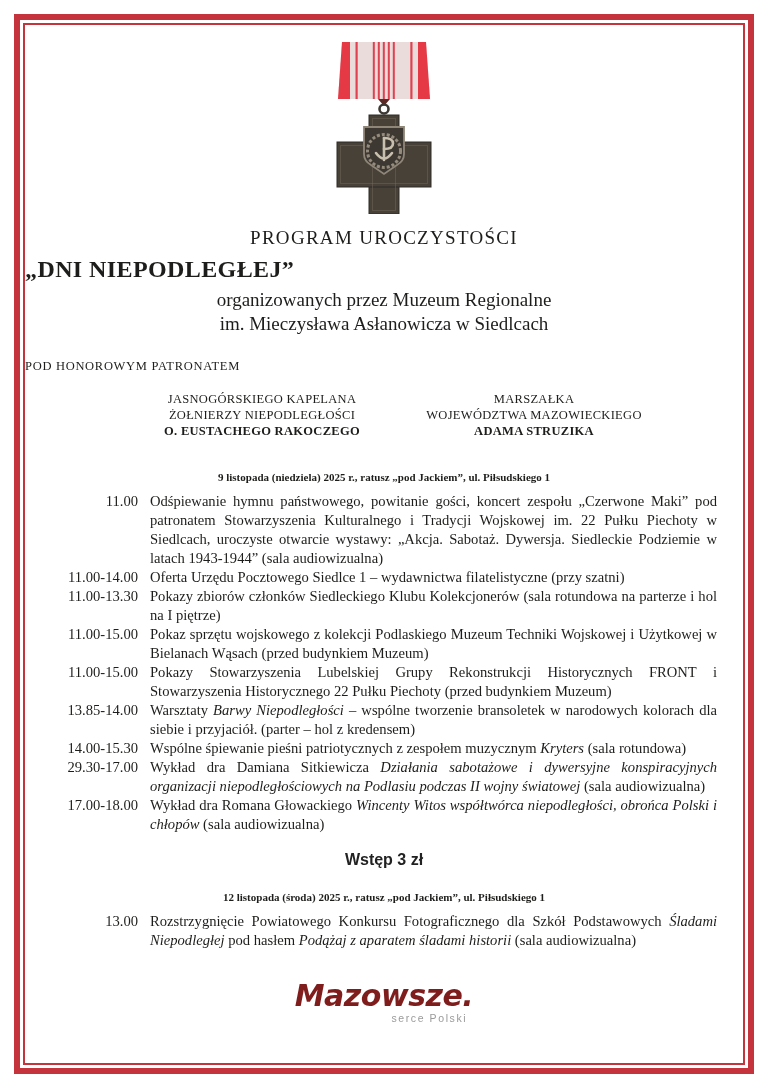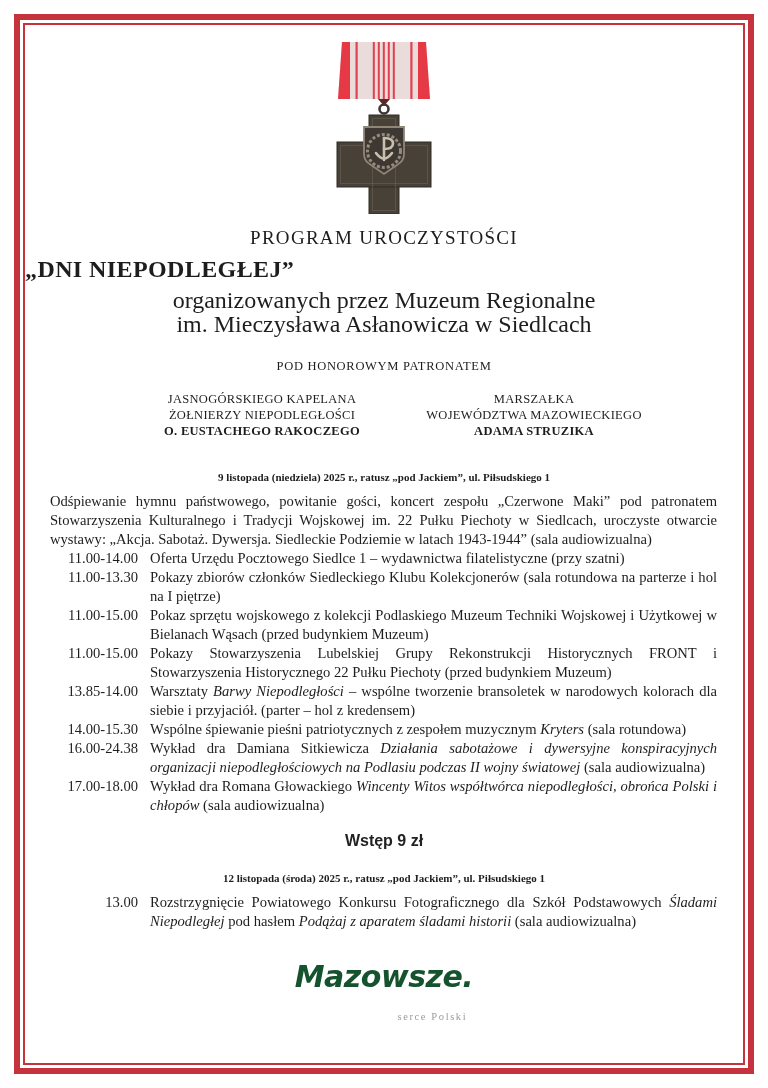--- a/index.html
+++ b/index.html
@@ -11,46 +11,46 @@
   .frame-outer{position:absolute;top:14px;left:14px;right:14px;bottom:14px;
     border:6px solid #c5343d;pointer-events:none;z-index:5}
   .frame-inner{position:absolute;top:23px;left:23px;right:23px;bottom:23px;
     border:2px solid #c5343d;pointer-events:none;z-index:5}
   .content{position:absolute;top:25px;left:25px;right:25px;bottom:25px;z-index:1}
 
   .medal-wrap{text-align:center;margin-top:17px;height:172px;line-height:0}
 
   .program-label{text-align:center;font-size:19px;letter-spacing:1.3px;margin-top:13px}
   .event-title{text-align:left;font-size:24px;font-weight:bold;letter-spacing:.4px;margin-top:7px}
-  .org-line{text-align:center;font-size:24px;line-height:24px}
+  .org-line{text-align:center;font-size:19px;line-height:24px}
   .org-first{margin-top:5px}
 
-  .patronage{text-align:center;font-size:12.5px;letter-spacing:.7px;margin-top:23px}
+  .patronage{text-align:left;font-size:12.5px;letter-spacing:.7px;margin-top:23px}
   .patrons{display:flex;justify-content:center;margin-top:17px;transform:translateX(14px)}
   .patron{width:272px;text-align:center;font-size:12.5px;line-height:16px;letter-spacing:.3px}
   .patron .name{font-weight:bold}
 
   .day-heading{text-align:center;font-weight:bold;font-size:11px;margin-top:32px}
   .day-heading.second{margin-top:22px}
 
   .schedule{margin:9px 26px 0 25px;font-size:14.6px;line-height:19px}
   .row{display:flex}
   .row .time{flex:0 0 88px;text-align:right;padding-right:12px;white-space:nowrap}
   .row .desc{flex:1;text-align:justify}
   .it{font-style:italic}
 
   .admission{text-align:center;font-family:"Liberation Sans",sans-serif;
     font-weight:bold;font-size:16px;margin-top:17px;color:#222}
 
   .logo{width:100%;text-align:center;margin-top:30px}
   .logo-inner{display:inline-block;text-align:right}
   .logo-text{font-family:"DejaVu Sans",sans-serif;font-weight:bold;font-style:italic;
-    font-size:30px;line-height:32px;color:#14532d;letter-spacing:-.5px;text-align:left}
-  .logo-tagline{font-family:Liberation Serif, serif;font-size:10.5px;color:#9a9a9a;
-    letter-spacing:1.6px;margin-top:18px;padding-right:6px}
+    font-size:30px;line-height:32px;color:#7f1d1d;letter-spacing:-.5px;text-align:left}
+  .logo-tagline{font-family:Liberation Sans, sans-serif;font-size:10.5px;color:#9a9a9a;
+    letter-spacing:1.6px;margin-top:0;padding-right:6px}
 </style>
 </head>
 <body>
 
 <div class="frame-outer"></div>
 <div class="frame-inner"></div>
 
 <div class="content">
 
   <div class="medal-wrap">
@@ -105,20 +105,21 @@
       <div>MARSZAŁKA</div>
       <div>WOJEWÓDZTWA MAZOWIECKIEGO</div>
       <div class="name">ADAMA STRUZIKA</div>
     </div>
   </div>
 
   <div class="day-heading">9 listopada (niedziela) 2025 r., ratusz „pod Jackiem”, ul. Piłsudskiego 1</div>
 
   <div class="schedule">
     <div class="row">
+      <div class="time">11.00</div>
       <div class="desc"><span>Odśpiewanie hymnu państwowego, powitanie gości, koncert zespołu „Czerwone Maki” pod patronatem Stowarzyszenia Kulturalnego i Tradycji Wojskowej im. 22 Pułku Piechoty w Siedlcach, uroczyste otwarcie wystawy: „Akcja. Sabotaż. Dywersja. Siedleckie Podziemie w latach 1943-1944” (sala audiowizualna)</span></div>
     </div>
     <div class="row">
       <div class="time">11.00-14.00</div>
       <div class="desc"><span>Oferta Urzędu Pocztowego Siedlce 1 – wydawnictwa filatelistyczne (przy szatni)</span></div>
     </div>
     <div class="row">
       <div class="time">11.00-13.30</div>
       <div class="desc"><span>Pokazy zbiorów członków Siedleckiego Klubu Kolekcjonerów (sala rotundowa na parterze i hol na I piętrze)</span></div>
     </div>
@@ -132,30 +133,30 @@
     </div>
     <div class="row">
       <div class="time">13.85-14.00</div>
       <div class="desc"><span>Warsztaty </span><span class="it">Barwy Niepodległości</span><span> – wspólne tworzenie bransoletek w narodowych kolorach dla siebie i przyjaciół. (parter – hol z kredensem)</span></div>
     </div>
     <div class="row">
       <div class="time">14.00-15.30</div>
       <div class="desc"><span>Wspólne śpiewanie pieśni patriotycznych z zespołem muzycznym </span><span class="it">Kryters</span><span> (sala rotundowa)</span></div>
     </div>
     <div class="row">
-      <div class="time">16.00-24.38</div>
+      <div class="time">29.30-17.00</div>
       <div class="desc"><span>Wykład dra Damiana Sitkiewicza </span><span class="it">Działania sabotażowe i dywersyjne konspiracyjnych organizacji niepodległościowych na Podlasiu podczas II wojny światowej</span><span> (sala audiowizualna)</span></div>
     </div>
     <div class="row">
       <div class="time">17.00-18.00</div>
       <div class="desc"><span>Wykład dra Romana Głowackiego </span><span class="it">Wincenty Witos współtwórca niepodległości, obrońca Polski i chłopów</span><span> (sala audiowizualna)</span></div>
     </div>
   </div>
 
-  <div class="admission">Wstęp 9 zł</div>
+  <div class="admission">Wstęp 3 zł</div>
 
   <div class="day-heading second">12 listopada (środa) 2025 r., ratusz „pod Jackiem”, ul. Piłsudskiego 1</div>
 
   <div class="schedule">
     <div class="row">
       <div class="time">13.00</div>
       <div class="desc"><span>Rozstrzygnięcie Powiatowego Konkursu Fotograficznego dla Szkół Podstawowych </span><span class="it">Śladami Niepodległej</span><span> pod hasłem </span><span class="it">Podążaj z aparatem śladami historii</span><span> (sala audiowizualna)</span></div>
     </div>
   </div>
 

